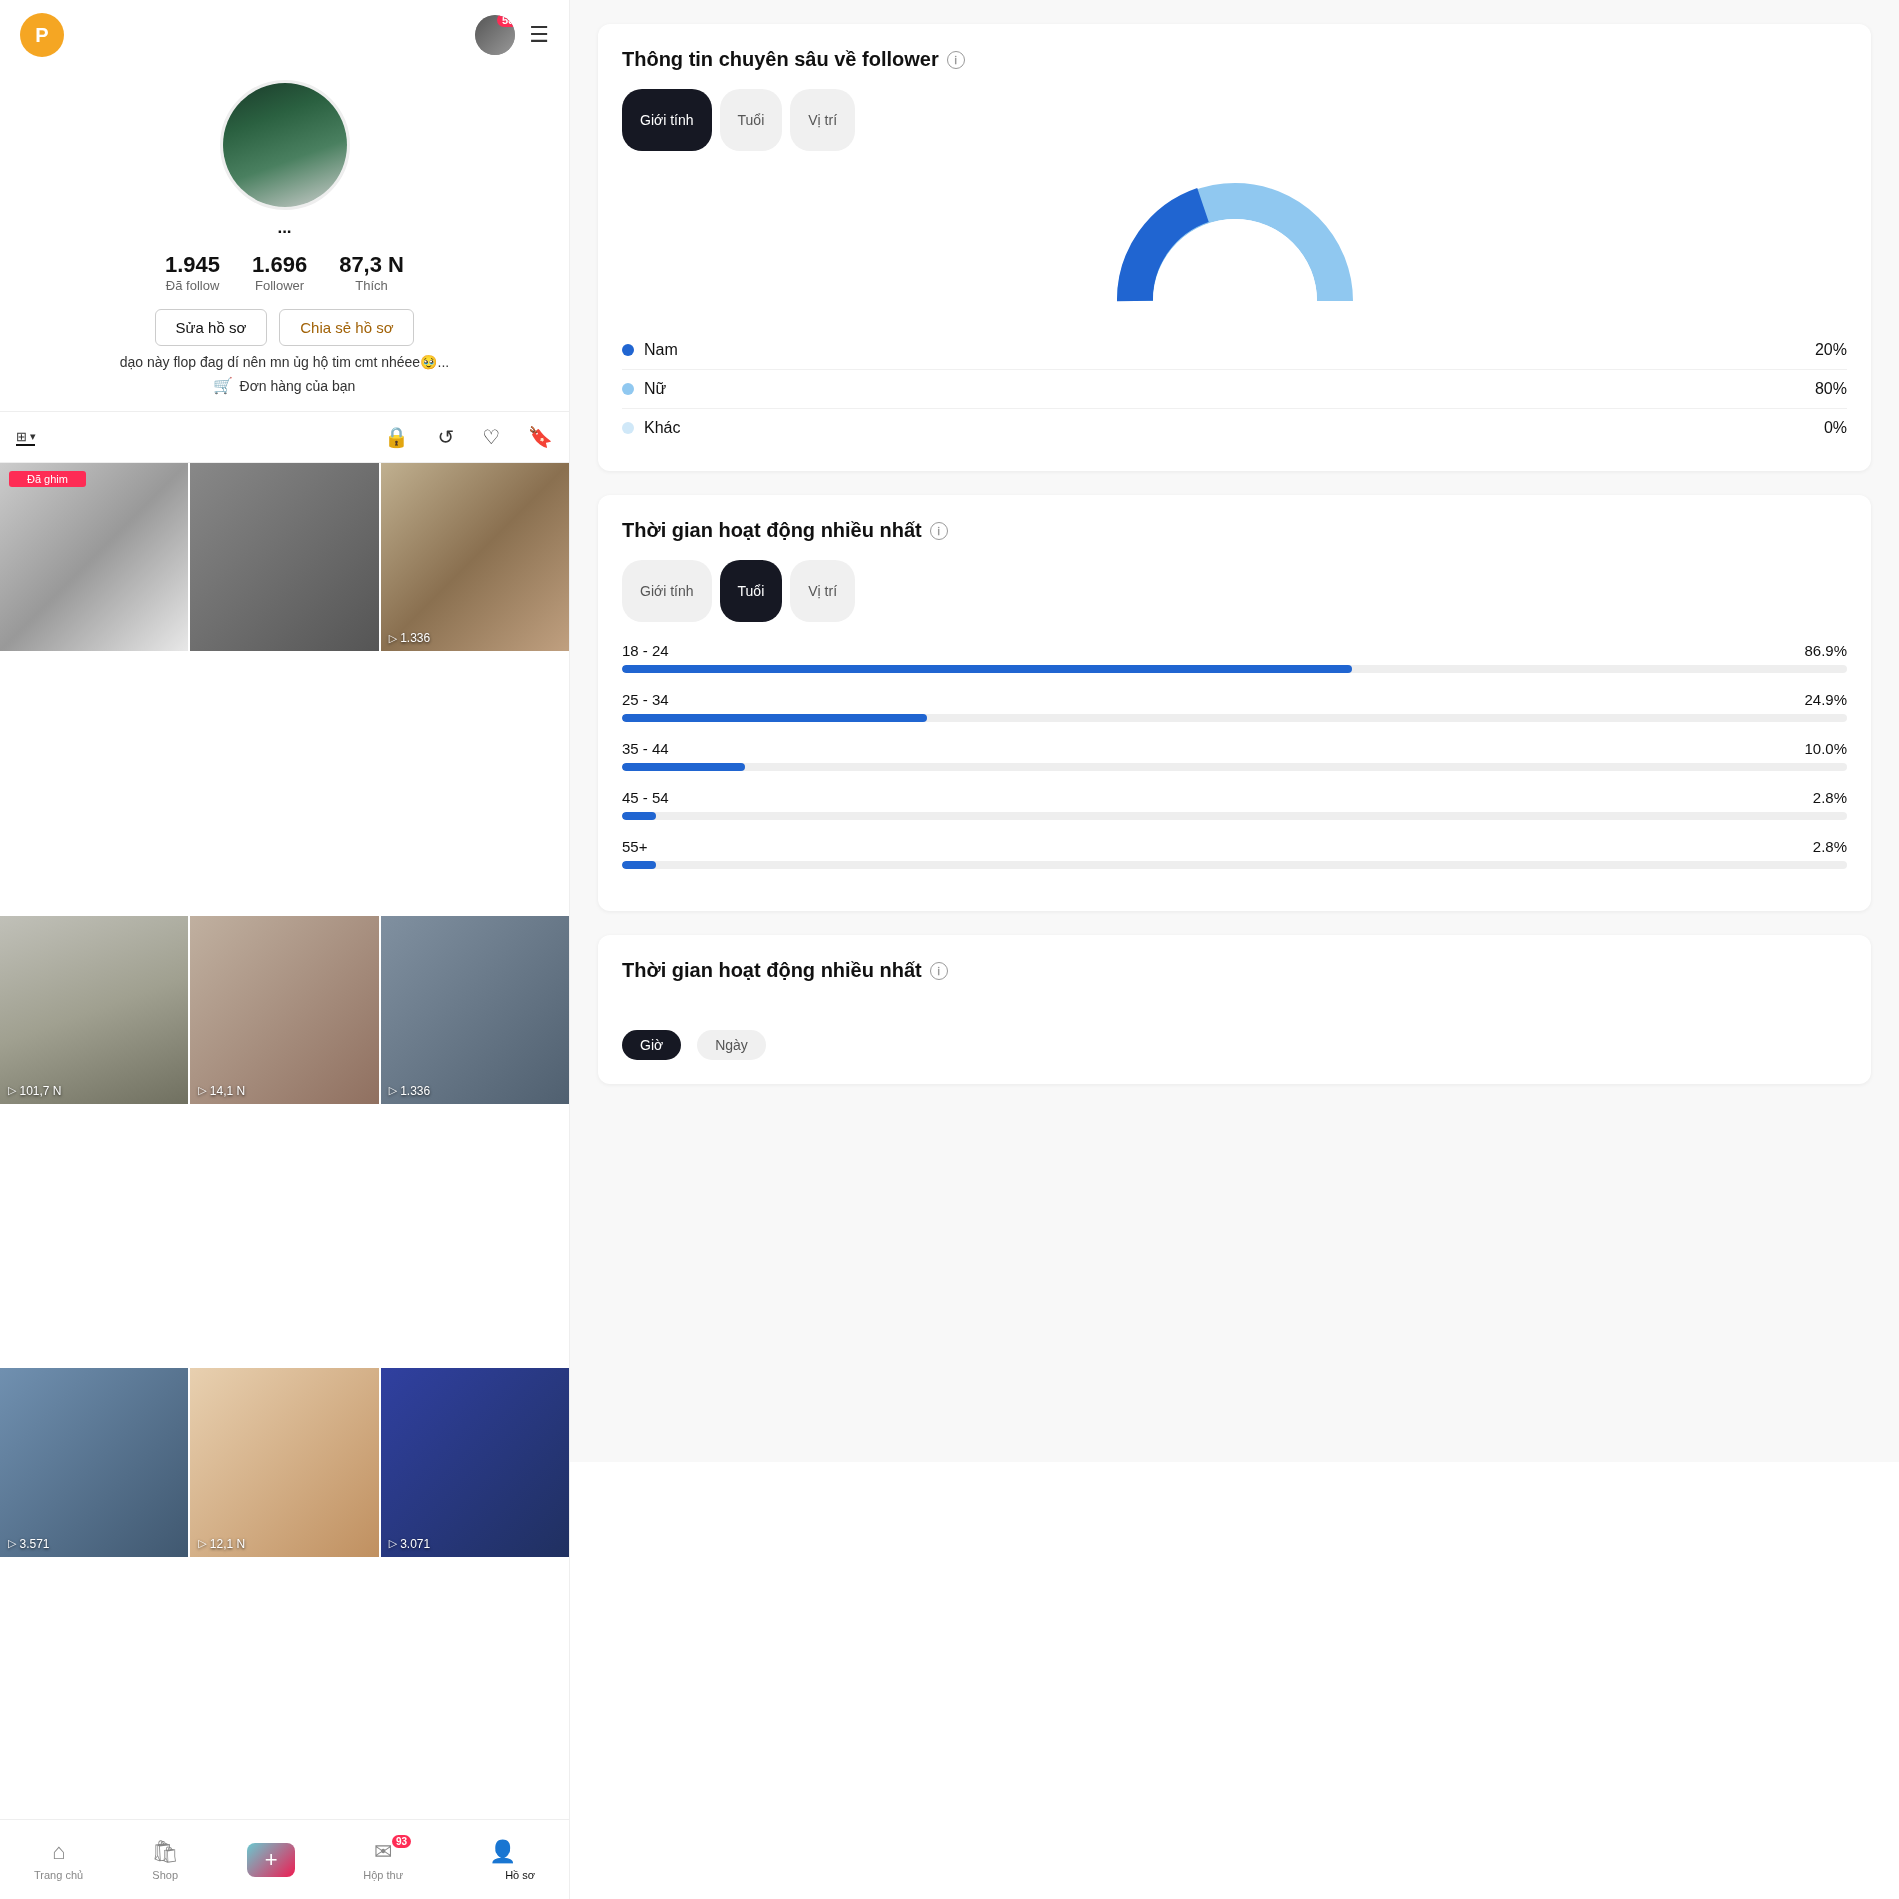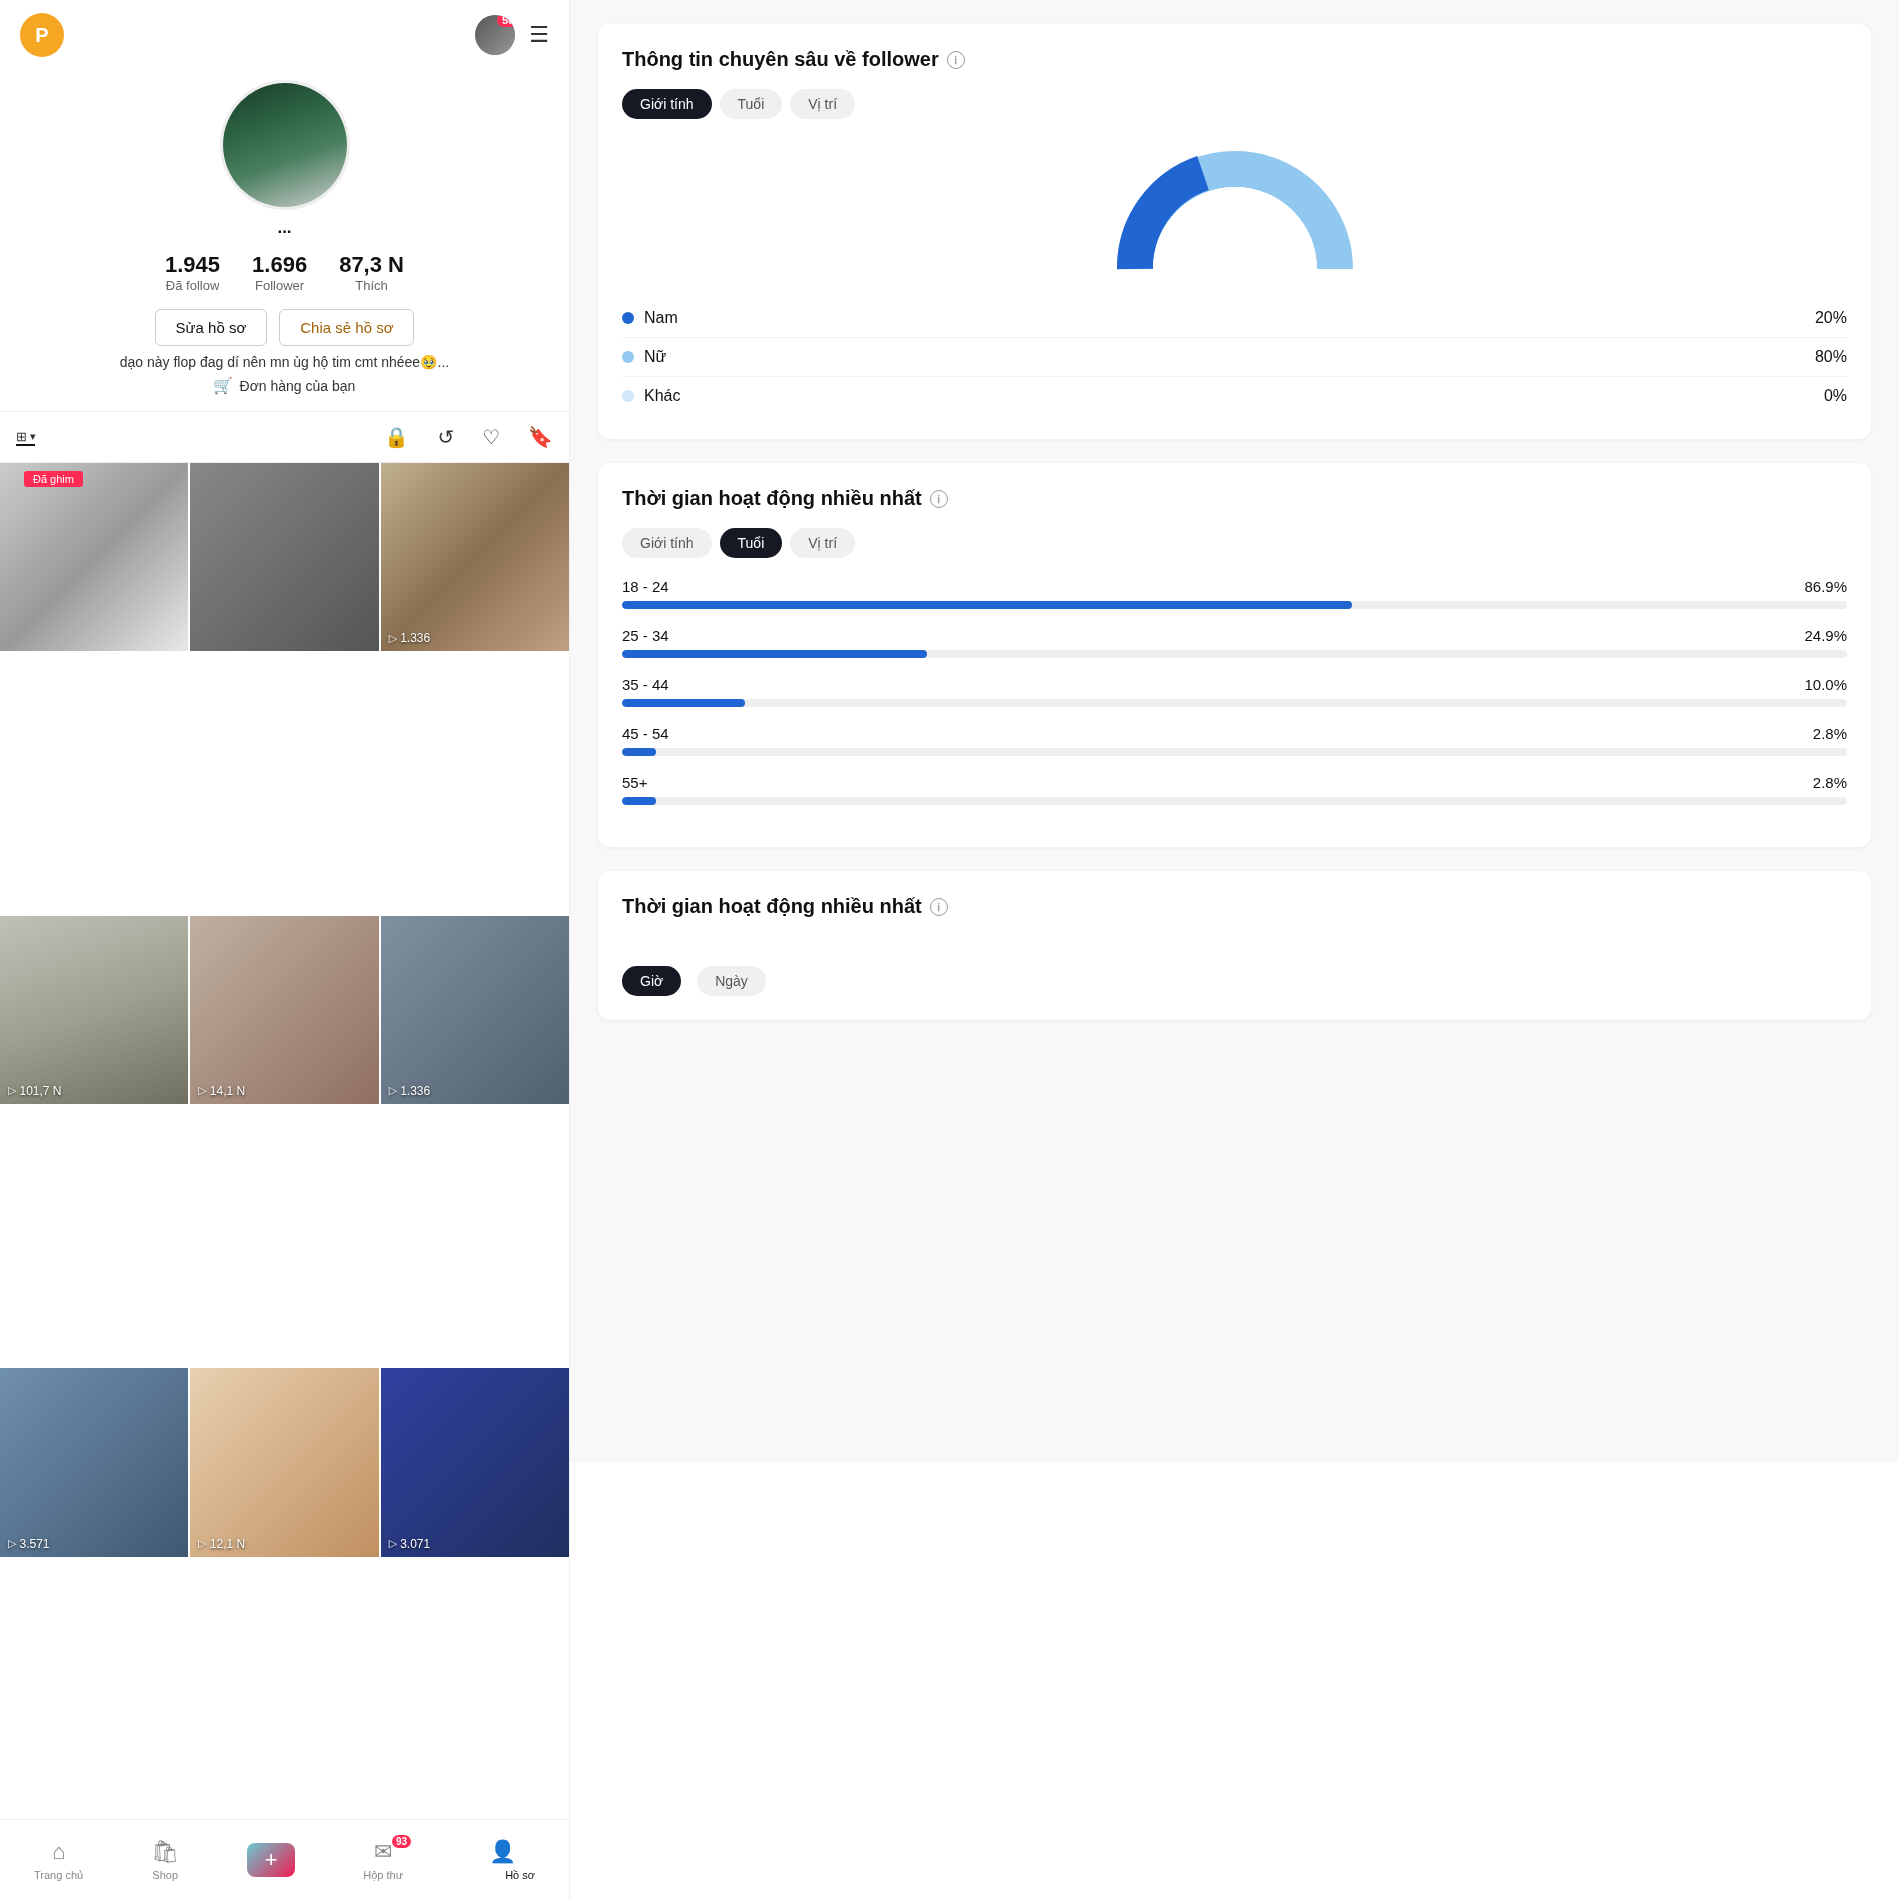--- a/index.html
+++ b/index.html
@@ -226,25 +226,25 @@
       font-size: 12px;
       font-weight: 500;
       text-shadow: 0 1px 3px rgba(0,0,0,0.8);
       display: flex;
       align-items: center;
       gap: 3px;
     }
     .pinned-badge {
       position: absolute;
       top: 8px;
-      left: 24px;
+      left: 9px;
       background: #fe2c55;
       color: #fff;
       font-size: 11px;
-      padding: 2px 9px;
+      padding: 2px 18px;
       border-radius: 3px;
       font-weight: 500;
     }
     .play-icon {
       font-size: 11px;
     }
 
     
     .thumb-1 { background: linear-gradient(135deg, #ccc 0%, #999 50%, #e8e8e8 100%); }
     .thumb-2 { background: linear-gradient(135deg, #888 0%, #555 100%); }
@@ -352,21 +352,21 @@
       cursor: pointer;
     }
 
     
     .filter-tabs {
       display: flex;
       gap: 8px;
       margin-bottom: 20px;
     }
     .filter-tab {
-      padding: 7px 18px;
+      padding: 23px 18px;
       border-radius: 20px;
       font-size: 14px;
       font-weight: 500;
       cursor: pointer;
       border: none;
       background: #f0f0f0;
       color: #555;
     }
     .filter-tab.active {
       background: #161823;

